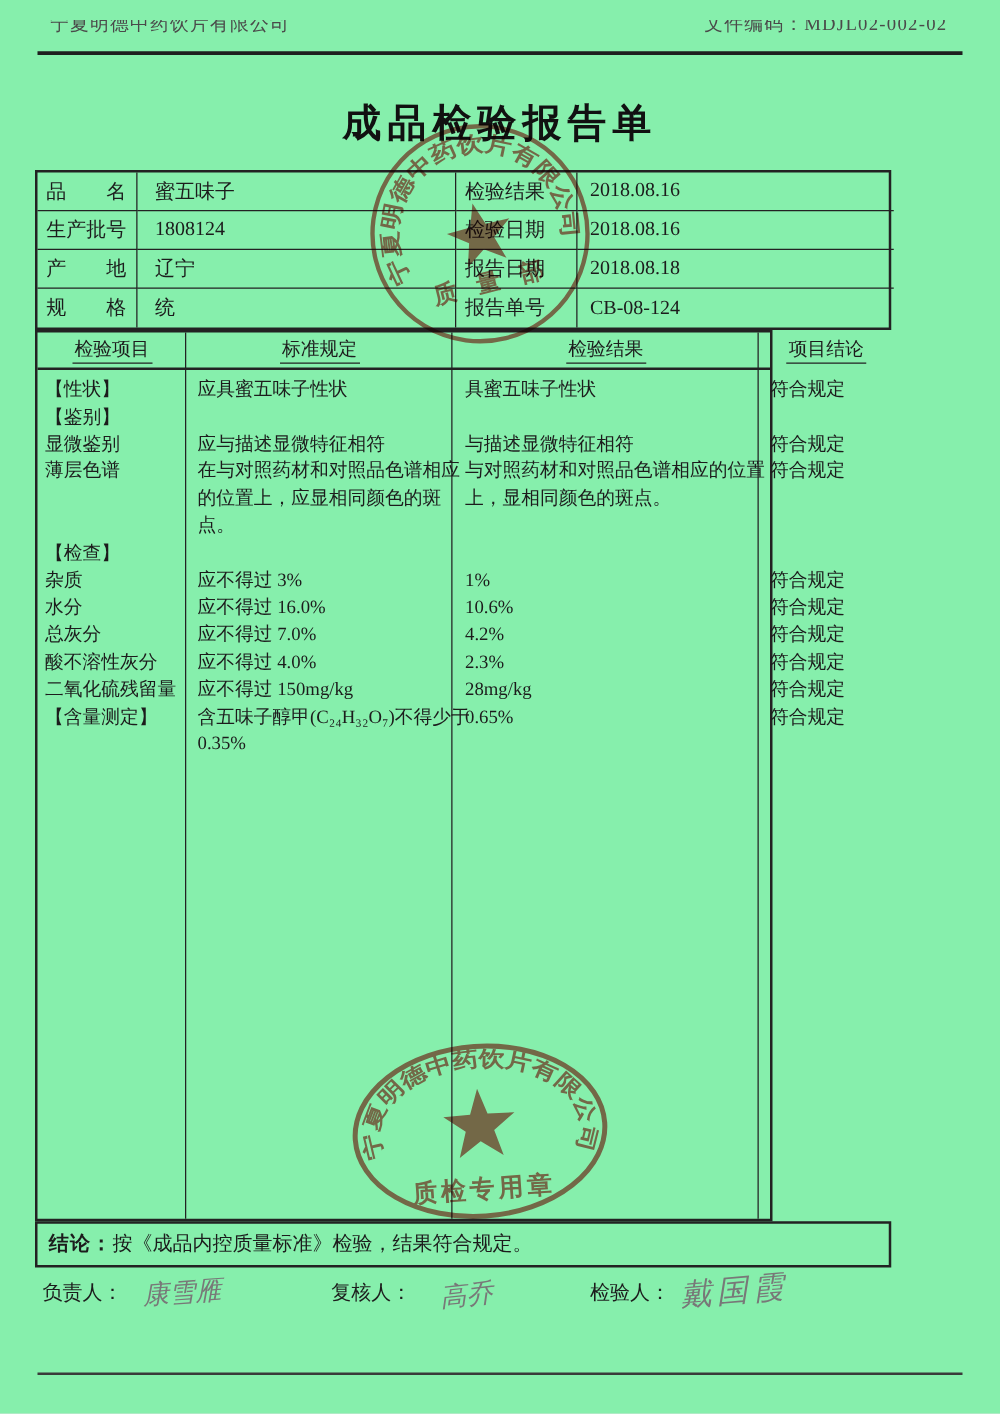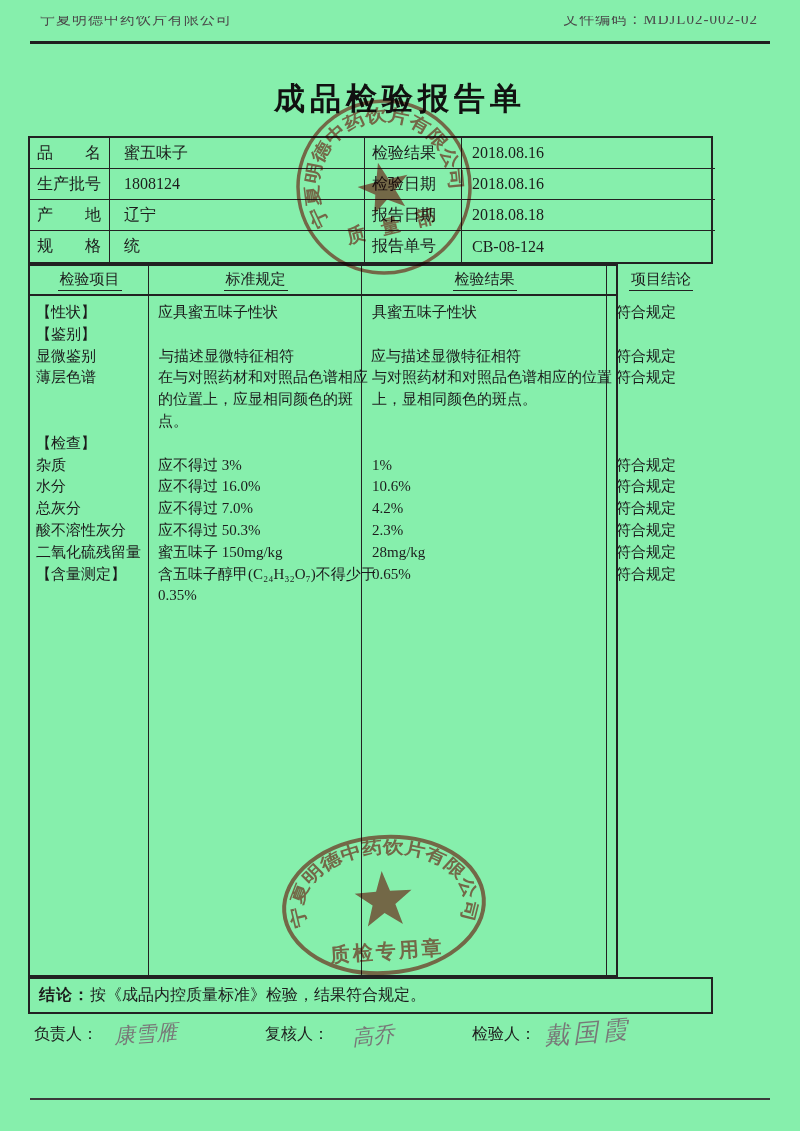--- a/index.html
+++ b/index.html
@@ -128,22 +128,22 @@
           <div class="mt-cell mt-conclusion">符合规定</div>
         </div>
         <div class="mt-line">
           <div class="mt-cell mt-item">【鉴别】</div>
           <div class="mt-cell mt-standard"></div>
           <div class="mt-cell mt-result"></div>
           <div class="mt-cell mt-conclusion"></div>
         </div>
         <div class="mt-line">
           <div class="mt-cell mt-item">显微鉴别</div>
+          <div class="mt-cell mt-standard">应与描述显微特征相符</div>
           <div class="mt-cell mt-result">与描述显微特征相符</div>
-          <div class="mt-cell mt-standard">应与描述显微特征相符</div>
           <div class="mt-cell mt-conclusion">符合规定</div>
         </div>
         <div class="mt-line">
           <div class="mt-cell mt-item">薄层色谱</div>
           <div class="mt-cell mt-standard">在与对照药材和对照品色谱相应</div>
           <div class="mt-cell mt-result">与对照药材和对照品色谱相应的位置</div>
           <div class="mt-cell mt-conclusion">符合规定</div>
         </div>
         <div class="mt-line">
           <div class="mt-cell mt-item"></div>
@@ -176,27 +176,27 @@
           <div class="mt-cell mt-conclusion">符合规定</div>
         </div>
         <div class="mt-line">
           <div class="mt-cell mt-item">总灰分</div>
           <div class="mt-cell mt-standard">应不得过 7.0%</div>
           <div class="mt-cell mt-result">4.2%</div>
           <div class="mt-cell mt-conclusion">符合规定</div>
         </div>
         <div class="mt-line">
           <div class="mt-cell mt-item">酸不溶性灰分</div>
-          <div class="mt-cell mt-standard">应不得过 50.3%</div>
+          <div class="mt-cell mt-standard">应不得过 4.0%</div>
           <div class="mt-cell mt-result">2.3%</div>
           <div class="mt-cell mt-conclusion">符合规定</div>
         </div>
         <div class="mt-line">
           <div class="mt-cell mt-item">二氧化硫残留量</div>
-          <div class="mt-cell mt-standard">蜜五味子 150mg/kg</div>
+          <div class="mt-cell mt-standard">应不得过 150mg/kg</div>
           <div class="mt-cell mt-result">28mg/kg</div>
           <div class="mt-cell mt-conclusion">符合规定</div>
         </div>
         <div class="mt-line">
           <div class="mt-cell mt-item">【含量测定】</div>
           <div class="mt-cell mt-standard">含五味子醇甲(C₂₄H₃₂O₇)不得少于</div>
           <div class="mt-cell mt-result">0.65%</div>
           <div class="mt-cell mt-conclusion">符合规定</div>
         </div>
         <div class="mt-line">

